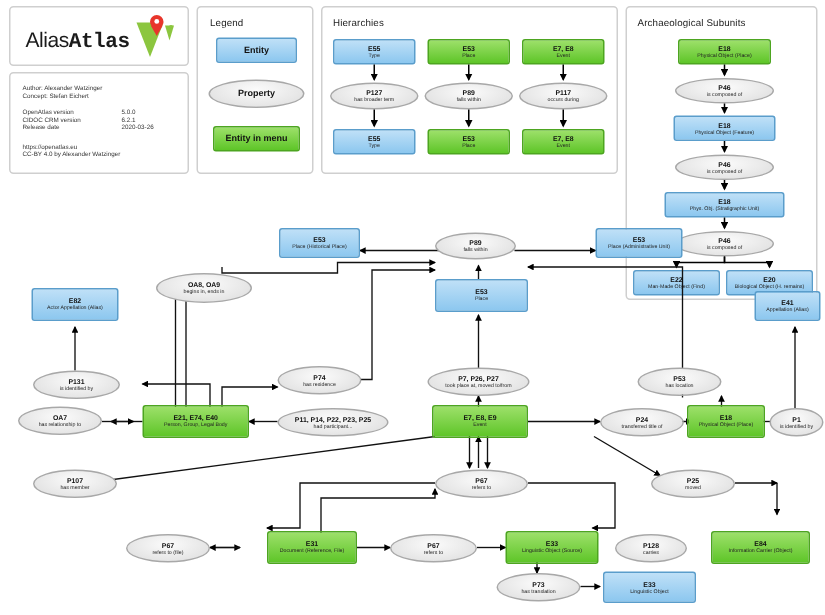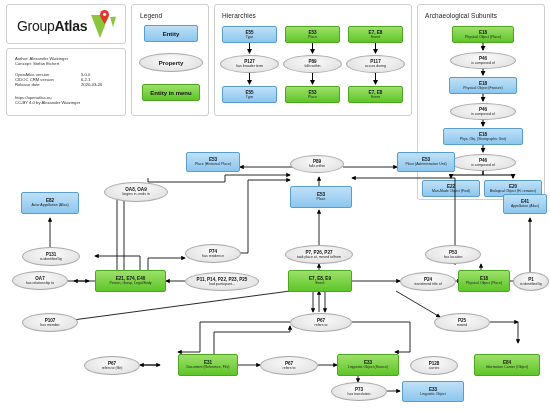--- a/index.html
+++ b/index.html
@@ -4,21 +4,21 @@
 <style>
   html,body{margin:0;padding:0;background:#fff;}
   body{width:550px;height:410px;position:relative;overflow:hidden;
        font-family:"Liberation Sans","DejaVu Sans",sans-serif;
        -webkit-font-smoothing:antialiased;}
   .panel{position:absolute;border:1px solid #cfcfcf;border-radius:3px;background:#fff;box-sizing:border-box;}
   .panel-title{position:absolute;font-size:6.5px;color:#222;letter-spacing:.1px;}
   
   #logo-panel{left:6px;top:4px;width:120px;height:40px;}
   .logo-text{position:absolute;left:10px;top:13px;font-size:14px;color:#1b1b1b;letter-spacing:-.3px;}
-  .logo-text b{font-weight:bold;}
+  .logo-text b{font-weight:bold;font-family:Liberation Mono, monospace;}
   .pin-wrap{position:absolute;right:8px;top:5px;width:34px;height:30px;}
   
   #info-panel{left:6px;top:48px;width:120px;height:68px;}
   .info-line{position:absolute;font-size:4.2px;color:#333;white-space:nowrap;line-height:5px;}
   .info-val{position:absolute;font-size:4.2px;color:#333;white-space:nowrap;}
   
   #legend-panel{left:131px;top:4px;width:78px;height:112px;}
   
   #hier-panel{left:214px;top:4px;width:198px;height:112px;}
   
@@ -36,21 +36,21 @@
        text-align:center;overflow:hidden;}
   .t1{font-weight:bold;font-size:4.6px;color:#111;line-height:5.2px;}
   .t2{font-size:3.5px;color:#222;line-height:4.4px;}
   .legend-lbl{font-weight:bold;font-size:6px;color:#111;}
   svg.wires{position:absolute;left:0;top:0;width:550px;height:410px;pointer-events:none;}
 </style>
 </head>
 <body>
 
 <div class="panel" id="logo-panel">
-  <div class="logo-text"><span>Group</span><b>Atlas</b></div>
+  <div class="logo-text"><span>Alias</span><b>Atlas</b></div>
   <div class="pin-wrap">
     <svg width="34" height="30" viewBox="0 0 34 30">
       <path d="M8 5 L26 5 L17 28 Z" fill="#8cc63f"></path>
       <path d="M27 7 L33 7 L30 17 Z" fill="#8cc63f"></path>
       <circle cx="21.5" cy="4.5" r="4.5" fill="#e8352b"></circle>
       <path d="M17.5 7 L21.5 14 L25.5 7 Z" fill="#e8352b"></path>
       <circle cx="21.5" cy="4.3" r="1.6" fill="#fff"></circle>
       <circle cx="31" cy="8" r="1.4" fill="#8cc63f"></circle>
     </svg>
   </div>

